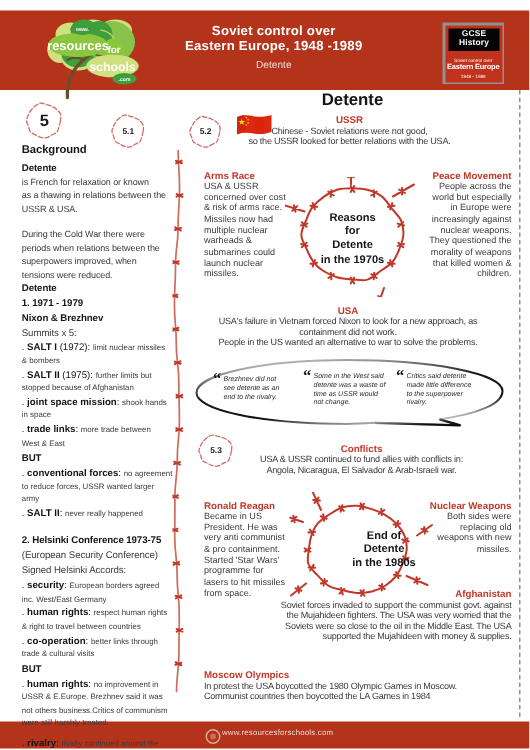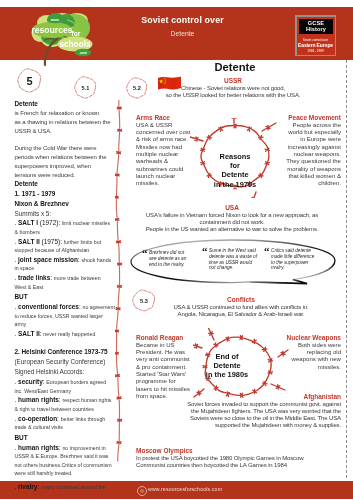--- a/index.html
+++ b/index.html
@@ -91,20 +91,21 @@
       <ellipse cx="53" cy="41.5" rx="8" ry="3.8" fill="#3f9e3c"></ellipse>
       <text x="25" y="9.9" text-anchor="middle" fill="#ffffff" font-family="Liberation Sans, sans-serif" font-size="3.4" font-weight="bold">www.</text>
       <text x="22" y="22" text-anchor="middle" fill="#ffffff" font-family="Liberation Sans, sans-serif" font-size="8.6" font-weight="bold">resources</text>
       <text x="46" y="24.6" text-anchor="middle" fill="#ffffff" font-family="Liberation Sans, sans-serif" font-size="6.6" font-weight="bold">for</text>
       <text x="45" y="36.1" text-anchor="middle" fill="#ffffff" font-family="Liberation Sans, sans-serif" font-size="8.2" font-weight="bold">schools</text>
       <text x="53" y="42.9" text-anchor="middle" fill="#ffffff" font-family="Liberation Sans, sans-serif" font-size="3.4" font-weight="bold">.com</text>
     </svg>
   </div>
   <div class="title-block">
     <div class="title-l1">Soviet control over</div>
+    <div class="title-l2">Eastern Europe, 1948 -1989</div>
     <div class="subtitle">Detente</div>
   </div>
   <div class="bookcover">
     <div class="bookinner">
       <div class="bookblack">
         <div>GCSE</div>
         <div>History</div>
       </div>
       <div class="booktxt1">Soviet control over</div>
       <div class="booktxt2">Eastern Europe</div>
@@ -164,21 +165,21 @@
   <svg class="wirecircle" style="left:190px;top:118px;width:92px;height:80px" viewBox="0 0 92 80">
     <g stroke="#c0392b" stroke-width="1.35" fill="none" stroke-linecap="round">
       <path d="M45.0,7.5 C48.5,7.5 52.1,7.7 55.4,8.6 C58.7,9.5 62.2,11.1 64.7,13.1 C67.3,15.1 68.7,18.0 70.8,20.6 C72.9,23.3 76.0,26.0 77.4,29.0 C78.7,32.0 79.1,35.4 78.9,38.5 C78.8,41.6 77.5,44.8 76.3,47.8 C75.1,50.8 73.9,54.0 71.8,56.5 C69.7,59.0 66.5,60.7 63.7,62.7 C60.9,64.7 58.2,67.4 55.0,68.4 C51.9,69.3 48.4,68.5 45.0,68.3 C41.6,68.0 37.8,67.7 34.6,66.8 C31.3,65.8 28.0,64.2 25.4,62.5 C22.9,60.9 21.1,59.4 19.2,56.9 C17.4,54.4 15.6,50.8 14.3,47.7 C12.9,44.7 10.9,41.7 10.9,38.5 C10.9,35.3 12.9,31.8 14.1,28.8 C15.3,25.7 16.2,23.0 18.2,20.3 C20.2,17.7 23.3,15.0 26.0,13.1 C28.7,11.1 31.5,9.5 34.7,8.5 C37.8,7.6 41.5,7.5 45.0,7.5 Z"></path>
       <path d="M43.9,6.1 L46.1,9.9 M43.9,9.9 L46.1,6.1 M59.1,8.8 L59.5,13.2 M57.5,12.3 L61.1,9.7 M71.5,17.4 L70.1,21.6 M68.6,19.9 L73.0,19.1 M78.8,30.2 L75.6,33.2 M75.1,31.1 L79.3,32.3 M79.3,44.7 L75.1,45.9 M75.6,43.8 L78.8,46.8 M73.0,57.9 L68.6,57.1 M70.1,55.4 L71.5,59.6 M61.1,67.3 L57.5,64.7 M59.5,63.8 L59.1,68.2 M46.1,70.9 L43.9,67.1 M46.1,67.1 L43.9,70.9 M30.9,68.2 L30.5,63.8 M32.5,64.7 L28.9,67.3 M18.5,59.6 L19.9,55.4 M21.4,57.1 L17.0,57.9 M11.2,46.8 L14.4,43.8 M14.9,45.9 L10.7,44.7 M10.7,32.3 L14.9,31.1 M14.4,33.2 L11.2,30.2 M17.0,19.1 L21.4,19.9 M19.9,21.6 L18.5,17.4 M28.9,9.7 L32.5,12.3 M30.5,13.2 L30.9,8.8"></path>
       <path d="M0.0,19.0 L13.0,23.0 M6.0,18.9 L7.0,23.1 M4.9,22.5 L8.1,19.5"></path>
       <path d="M44.0,-8.0 L44.0,5.0 M45.9,-2.1 L42.1,0.1 M42.1,-2.1 L45.9,0.1"></path>
       <path d="M72.0,13.0 L86.0,5.0 M76.1,8.4 L79.9,10.6 M78.0,11.7 L78.0,7.3"></path>
       <path d="M66.0,74.0 L61.0,88.0 M65.7,80.7 L61.3,81.3 M62.2,79.3 L64.8,82.7"></path>
     </g>
   </svg>
-  <div class="circ-label" style="left:200px;top:152px;width:70px;font-size:7.4px;line-height:9.2px">
+  <div class="circ-label" style="left:200px;top:140px;width:70px;font-size:7.4px;line-height:9.2px">
     <div>Reasons</div>
     <div>for</div>
     <div>Detente</div>
     <div>in the 1970s</div>
   </div>
 
   <div class="side-l" style="left:136px;top:114px;width:56px">
     <div class="r-head">Arms Race</div>
     <div class="r-body">USA &amp; USSR concerned over cost &amp; risk of arms race. Missiles now had multiple nuclear warheads &amp; submarines could launch nuclear missiles.</div>
   </div>
@@ -241,21 +242,21 @@
     <g stroke="#c0392b" stroke-width="1.35" fill="none" stroke-linecap="round">
       <path d="M45.0,9.2 C48.4,9.4 52.2,10.6 55.3,11.6 C58.4,12.6 61.1,13.7 63.7,15.2 C66.4,16.8 69.1,18.7 71.3,21.1 C73.5,23.5 75.7,26.6 76.8,29.5 C77.9,32.4 78.3,35.5 78.1,38.5 C77.9,41.5 76.8,44.5 75.6,47.4 C74.4,50.3 73.0,53.5 71.1,56.0 C69.1,58.5 66.5,60.7 63.8,62.5 C61.1,64.2 58.0,65.6 54.9,66.4 C51.8,67.2 48.4,67.5 45.0,67.3 C41.6,67.1 37.7,65.9 34.6,65.2 C31.4,64.4 28.9,64.3 26.2,62.6 C23.5,61.0 20.6,57.5 18.3,55.1 C16.0,52.6 13.4,50.5 12.5,47.7 C11.6,45.0 12.6,41.5 12.9,38.5 C13.2,35.5 13.6,32.4 14.4,29.7 C15.3,26.9 16.3,24.2 18.1,21.9 C19.9,19.5 22.5,17.7 25.3,15.8 C28.2,13.9 31.8,11.4 35.0,10.3 C38.3,9.2 41.6,9.0 45.0,9.2 Z"></path>
       <path d="M47.4,7.6 L49.2,11.6 M47.0,11.4 L49.6,7.8 M61.2,11.1 L61.5,15.5 M59.5,14.5 L63.2,12.1 M72.4,19.3 L70.8,23.4 M69.4,21.7 L73.8,21.0 M78.8,30.8 L75.7,33.9 M75.1,31.7 L79.4,32.9 M79.4,43.8 L75.2,45.0 M75.7,42.9 L78.9,45.9 M74.0,55.8 L69.6,55.1 M71.0,53.4 L72.6,57.5 M63.5,64.7 L59.8,62.3 M61.7,61.3 L61.5,65.7 M49.9,69.1 L47.3,65.5 M49.5,65.3 L47.7,69.3 M35.5,68.3 L34.4,64.0 M36.5,64.6 L33.4,67.7 M22.7,62.3 L23.4,58.0 M25.1,59.3 L21.0,61.0 M13.7,52.3 L16.1,48.6 M17.1,50.5 L12.7,50.3 M10.1,39.7 L13.9,37.5 M13.9,39.7 L10.1,37.6 M12.6,27.0 L17.0,26.7 M16.0,28.7 L13.6,25.0 M20.8,16.2 L24.8,17.8 M23.1,19.2 L22.5,14.9 M33.1,9.4 L36.2,12.5 M34.1,13.1 L35.2,8.8"></path>
       <path d="M15.0,-1.0 L21.0,12.0 M19.3,3.7 L16.7,7.3 M15.8,5.3 L20.2,5.7"></path>
       <path d="M-3.0,16.0 L9.0,20.0 M2.6,15.8 L3.4,20.2 M1.4,19.5 L4.6,16.5"></path>
       <path d="M1.0,69.0 L11.0,61.0 M4.0,64.2 L8.0,65.8 M6.3,67.2 L5.7,62.8"></path>
       <path d="M85.0,29.0 L95.0,22.0 M88.0,24.6 L92.0,26.4 M90.2,27.7 L89.8,23.3"></path>
       <path d="M78.0,56.0 L92.0,62.0 M84.7,56.8 L85.3,61.2 M83.2,60.3 L86.8,57.7"></path>
     </g>
   </svg>
-  <div class="circ-label" style="left:192px;top:352px;width:70px;font-size:7.4px;line-height:9.2px">
+  <div class="circ-label" style="left:221px;top:352px;width:70px;font-size:7.4px;line-height:9.2px">
     <div>End of</div>
     <div>Detente</div>
     <div>in the 1980s</div>
   </div>
 
   <div class="side-l" style="left:136px;top:334px;width:56px">
     <div class="r-head">Ronald Reagan</div>
     <div class="r-body">Became in US President. He was very anti communist &amp; pro containment. Started 'Star Wars' programme for lasers to hit missiles from space.</div>
   </div>
 
@@ -269,20 +270,21 @@
     <div class="r-wide">Soviet forces invaded to support the communist govt. against the Mujahideen fighters. The USA was very worried that the Soviets were so close to the oil in the Middle East. The USA supported the Mujahideen with money &amp; supplies.</div>
   </div>
 
   <div style="position:absolute;left:136px;top:447px;width:205px">
     <div class="r-head">Moscow Olympics</div>
     <div class="r-wide">In protest the USA boycotted the 1980 Olympic Games in Moscow.</div>
     <div class="r-wide">Communist countries then boycotted the LA Games in 1984</div>
   </div>
 
   <div class="leftcol">
+    <div class="hcap">Background</div>
     <div id="left-blocks">
         <div class="l-bold" style="margin-top: 4px;">Detente</div>
         <div class="l-body" style="margin-top: 0px;">
           <div>is French for relaxation or known</div>
           <div>as a thawing in relations between the</div>
           <div>USSR &amp; USA.</div>
         </div>
         <div class="l-body" style="margin-top: 9px;">
           <div>During the Cold War there were</div>
           <div>periods when relations between the</div>

